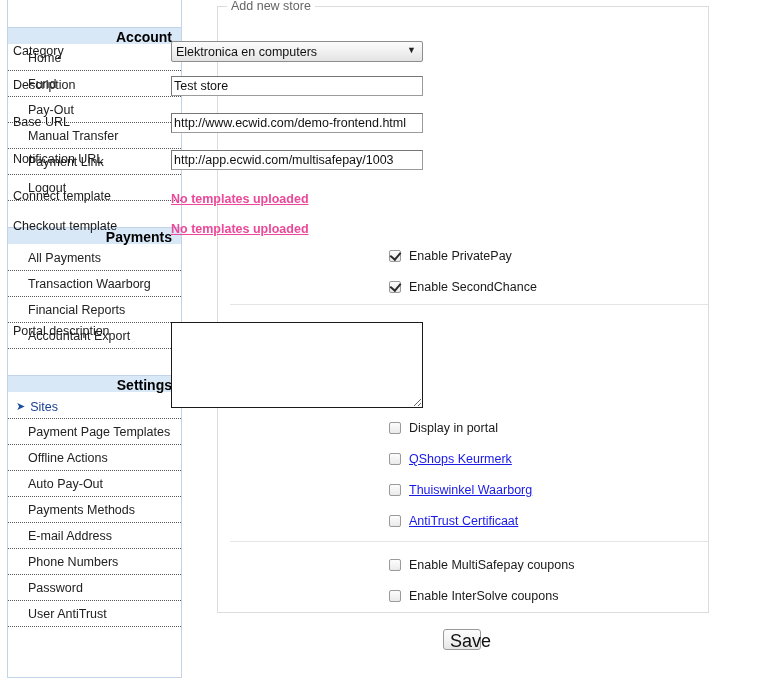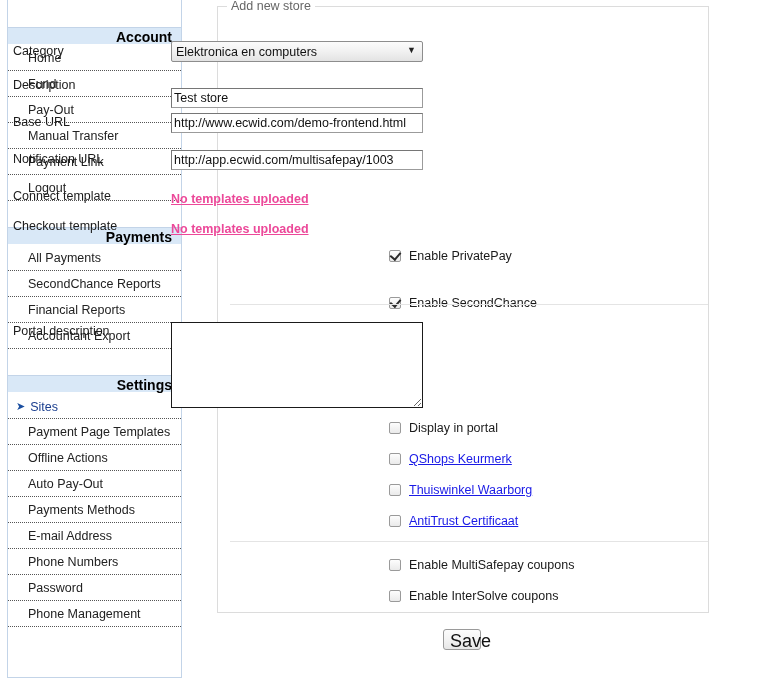--- a/index.html
+++ b/index.html
@@ -223,56 +223,56 @@
     <div class="nav-item"><span>Home</span></div>
     <div class="nav-item"><span>Fund</span></div>
     <div class="nav-item"><span>Pay-Out</span></div>
     <div class="nav-item"><span>Manual Transfer</span></div>
     <div class="nav-item"><span>Payment Link</span></div>
     <div class="nav-item"><span>Logout</span></div>
     <div class="nav-gap"></div>
 
     <div class="nav-header">Payments</div>
     <div class="nav-item"><span>All Payments</span></div>
-    <div class="nav-item"><span>SecondChance Reports</span></div>
+    <div class="nav-item"><span>Transaction Waarborg</span></div>
     <div class="nav-item"><span>Financial Reports</span></div>
     <div class="nav-item"><span>Accountant Export</span></div>
     <div class="nav-gap"></div>
 
     <div class="nav-header">Settings</div>
     <div class="nav-item active"><span class="arrow">➤</span><span>Sites</span></div>
     <div class="nav-item"><span>Payment Page Templates</span></div>
     <div class="nav-item"><span>Offline Actions</span></div>
     <div class="nav-item"><span>Auto Pay-Out</span></div>
     <div class="nav-item"><span>Payments Methods</span></div>
     <div class="nav-item"><span>E-mail Address</span></div>
     <div class="nav-item"><span>Phone Numbers</span></div>
     <div class="nav-item"><span>Password</span></div>
-    <div class="nav-item"><span>Phone Management</span></div>
+    <div class="nav-item"><span>User AntiTrust</span></div>
     <div class="nav-tail"></div>
   </div>
 
   <div id="form-panel"></div>
   <div id="legend">Add new store</div>
 
   <div class="row" style="top:41px;">
     <span class="label" style="top:3px;">Category</span>
     <span class="field" style="top:0px;">
       <span class="select-wrap">
         <select class="styled">
           <option>Elektronica en computers</option>
         </select>
         <span class="select-arrow">▼</span>
       </span>
     </span>
   </div>
 
   <div class="row" style="top:76px;">
     <span class="label" style="top:2px;">Description</span>
-    <span class="field" style="top:12px;border-radius:7px;">
+    <span class="field" style="top:0px;border-radius:7px;">
       <input class="text" type="text" value="Test store" style="">
     </span>
   </div>
 
   <div class="row" style="top:113px;">
     <span class="label" style="top:2px;">Base URL</span>
     <span class="field" style="top:0px;">
       <input class="text" type="text" value="http://www.ecwid.com/demo-frontend.html" style="">
     </span>
   </div>
@@ -294,21 +294,21 @@
   <div class="row" style="top:218px;">
     <span class="label" style="top:1px;">Checkout template</span>
     <span class="field" style="top:1px;">
       <a class="vlink">No templates uploaded</a>
     </span>
   </div>
 
   <div class="cbrow" style="top:249px;">
     <span class="cb checked"></span><span>Enable PrivatePay</span>
   </div>
-  <div class="cbrow" style="top:296px;">
+  <div class="cbrow" style="top:280px;">
     <span class="cb checked"></span><span>Enable SecondChance</span>
   </div>
 
   <div class="hr" style="top:304px; left:230px; width:478px;"></div>
 
   <div class="row" style="top:322px;">
     <span class="label" style="top:2px;">Portal description</span>
     <textarea class="portal" placeholder="" style=""></textarea>
   </div>
 

